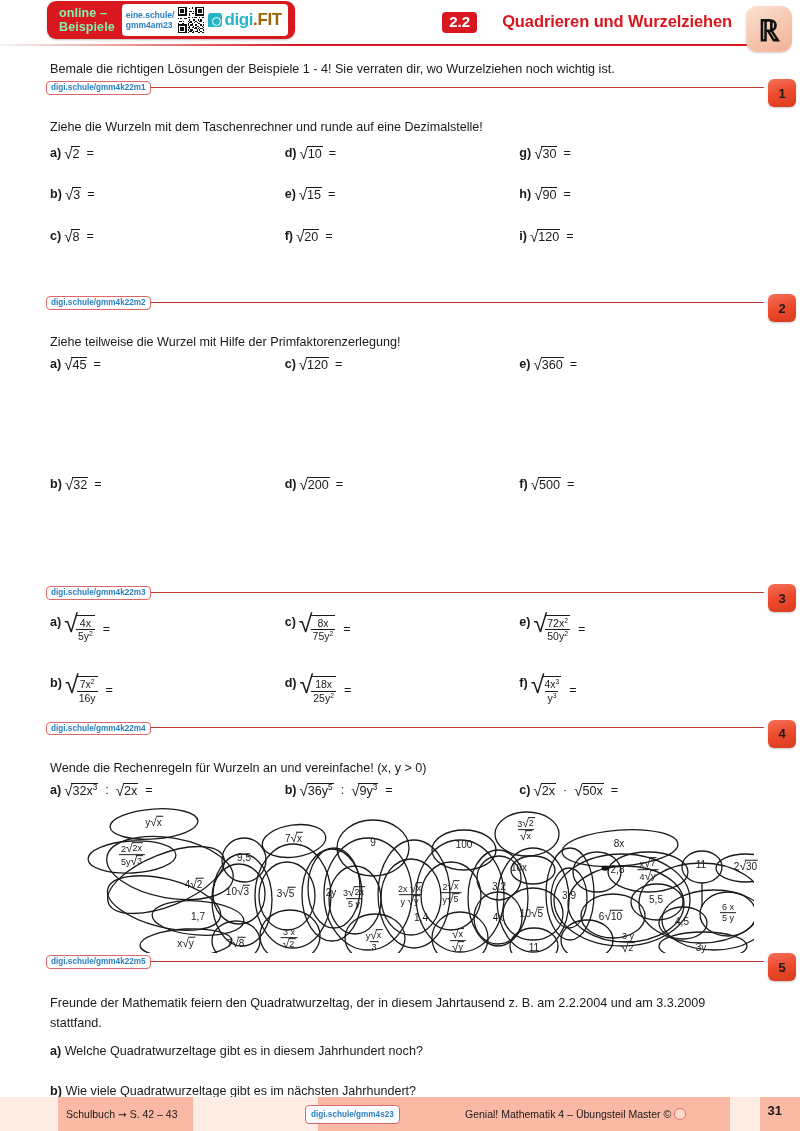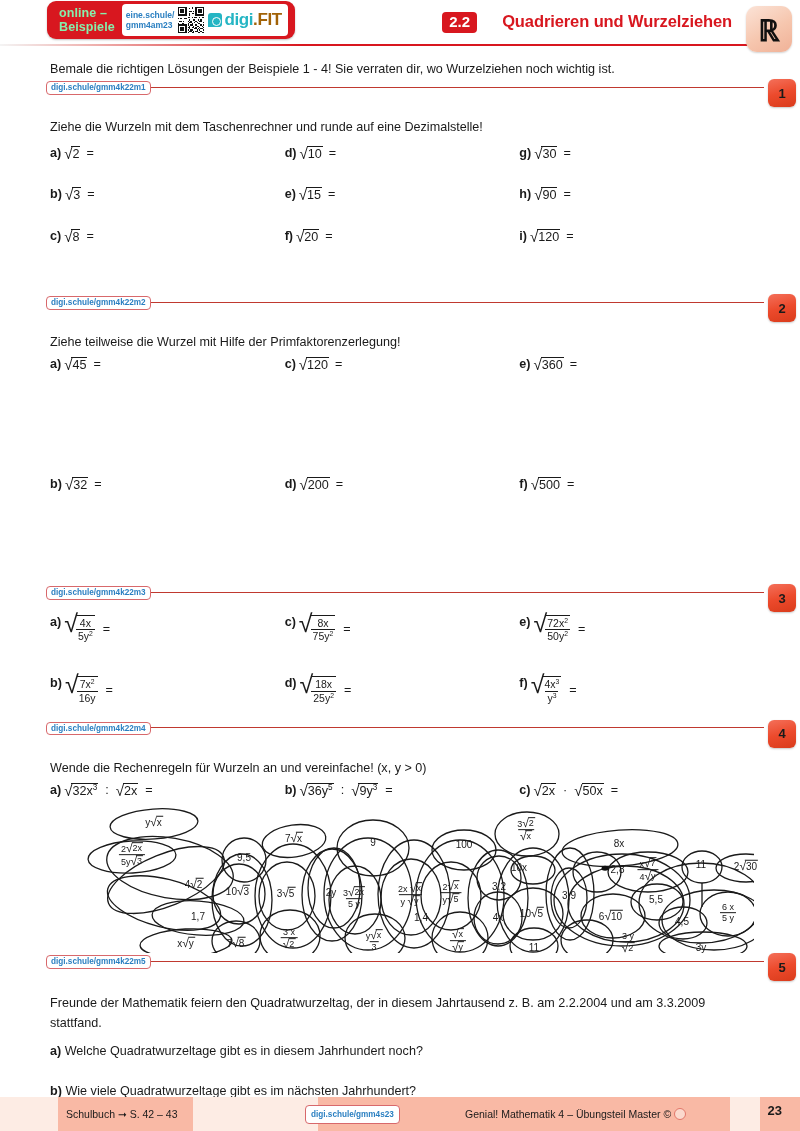--- a/index.html
+++ b/index.html
@@ -735,15 +735,15 @@
   <div class="footer">
     <div class="f-strip"></div>
     <div class="f-seg" style="left:0;width:58px;"></div>
     <div class="f-seg" style="left:193px;width:125px;"></div>
     <div class="f-seg" style="left:730px;width:30px;"></div>
     <span class="f-txt" style="left:66px;">Schulbuch ➞ S. 42 – 43</span>
     <span class="f-tag" style="left:305px;">digi.schule/gmm4s23</span>
     <span class="f-txt" style="left:465px;">
       <span>Genial! Mathematik 4 – Übungsteil Master ©</span><span class="copy-circ"></span>
     </span>
-    <span class="f-page">23</span>
+    <span class="f-page">31</span>
   </div>
 </div>
 
 </body></html>

